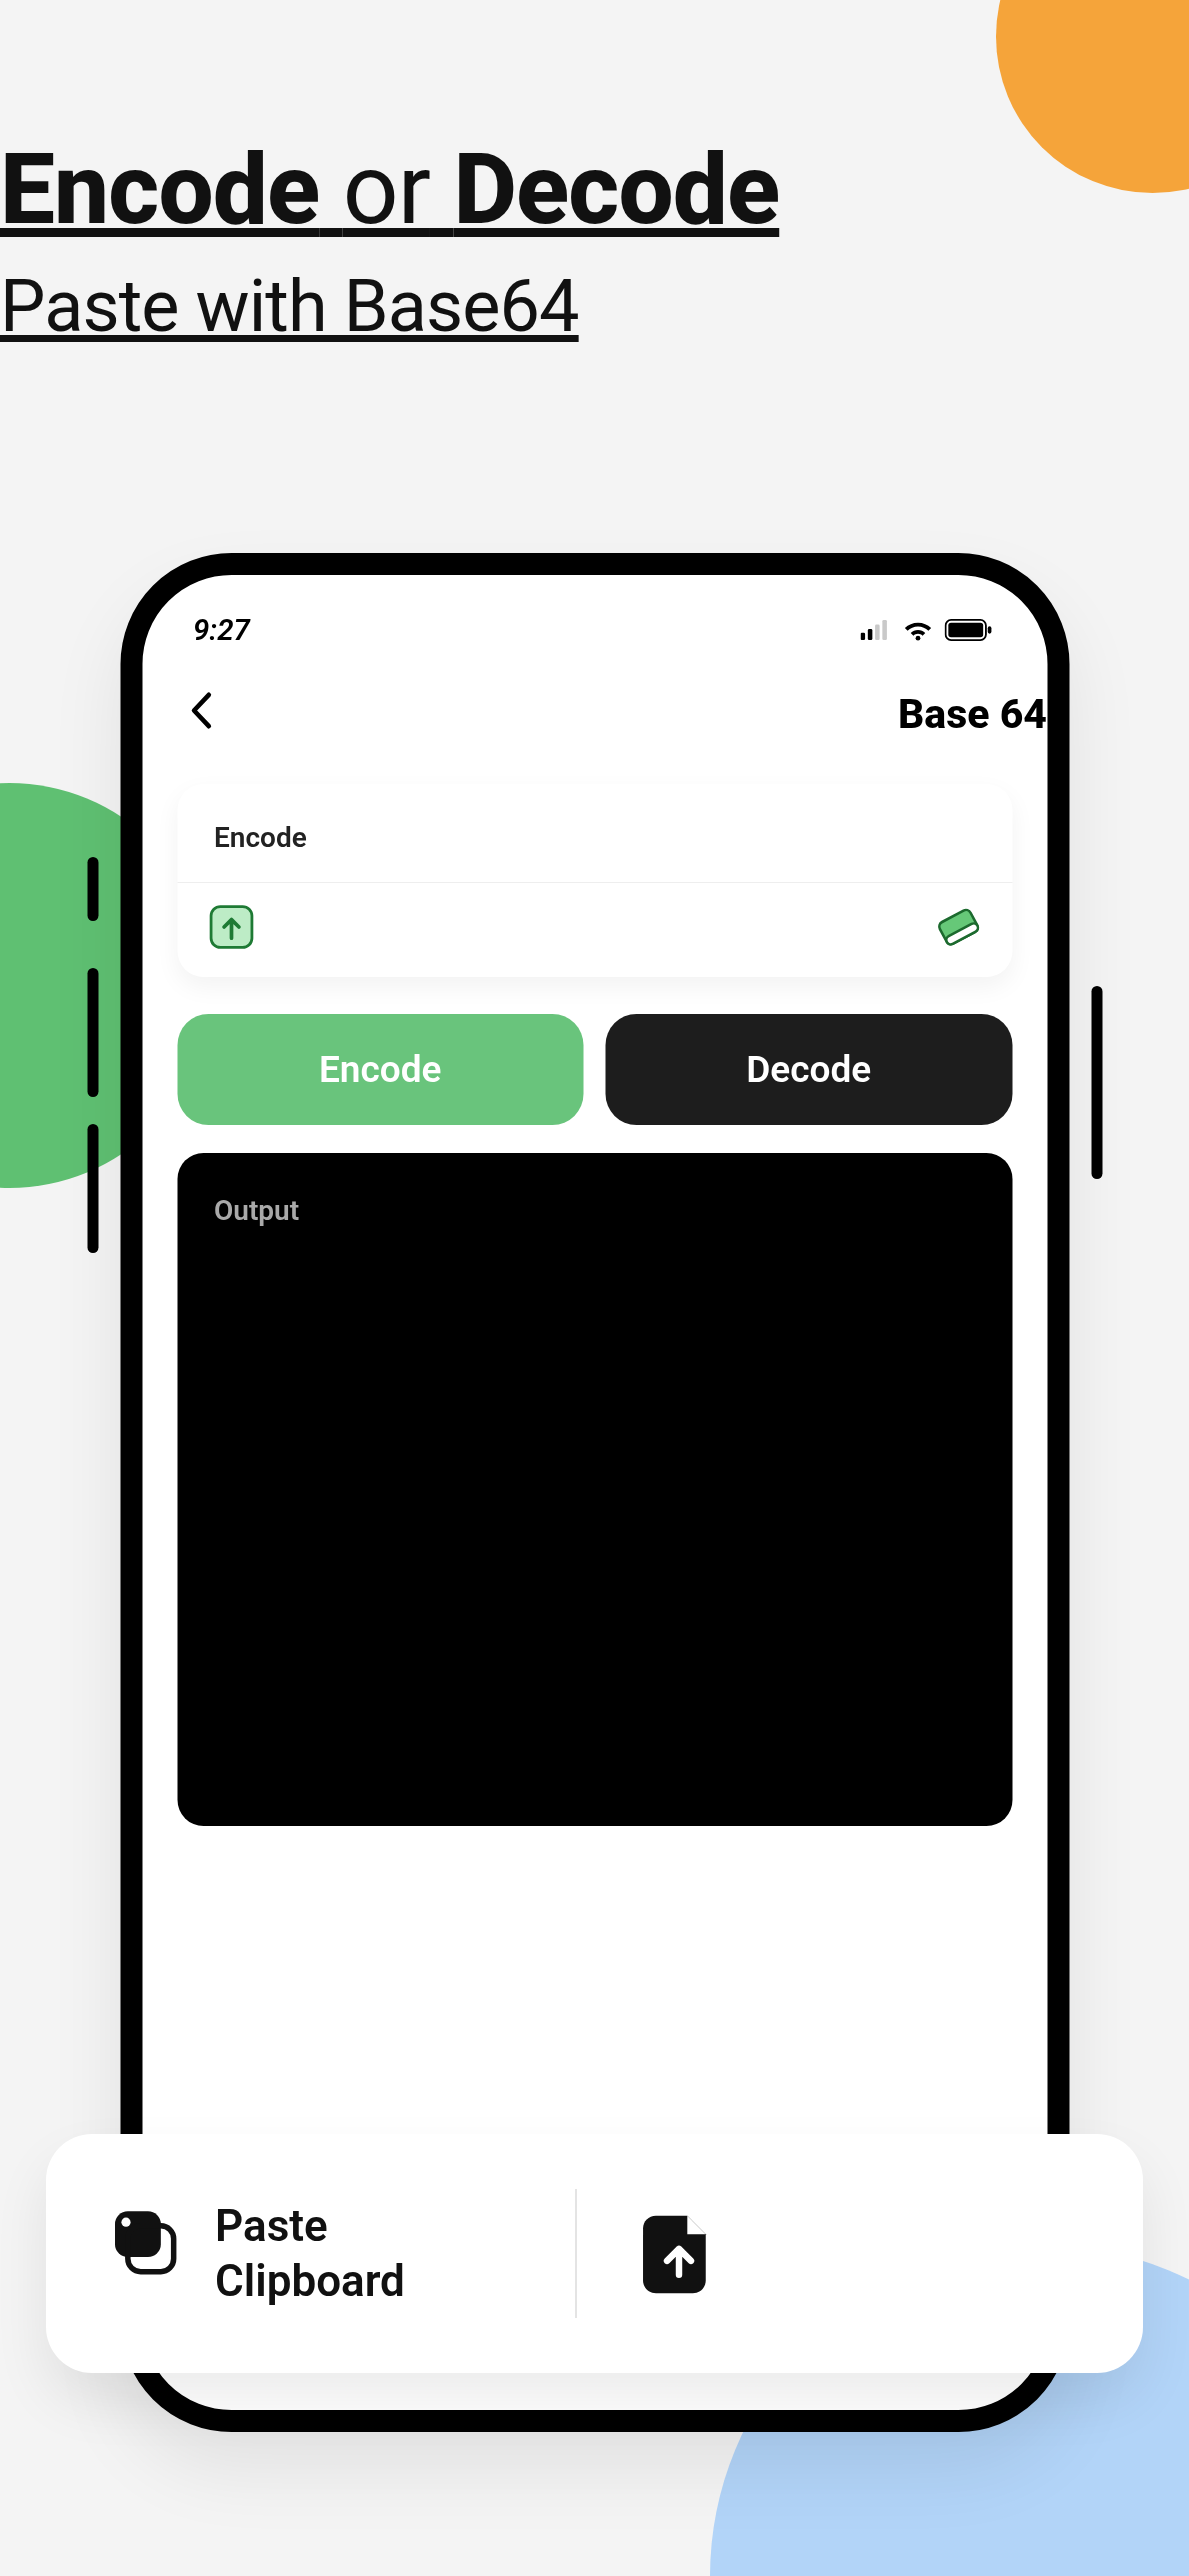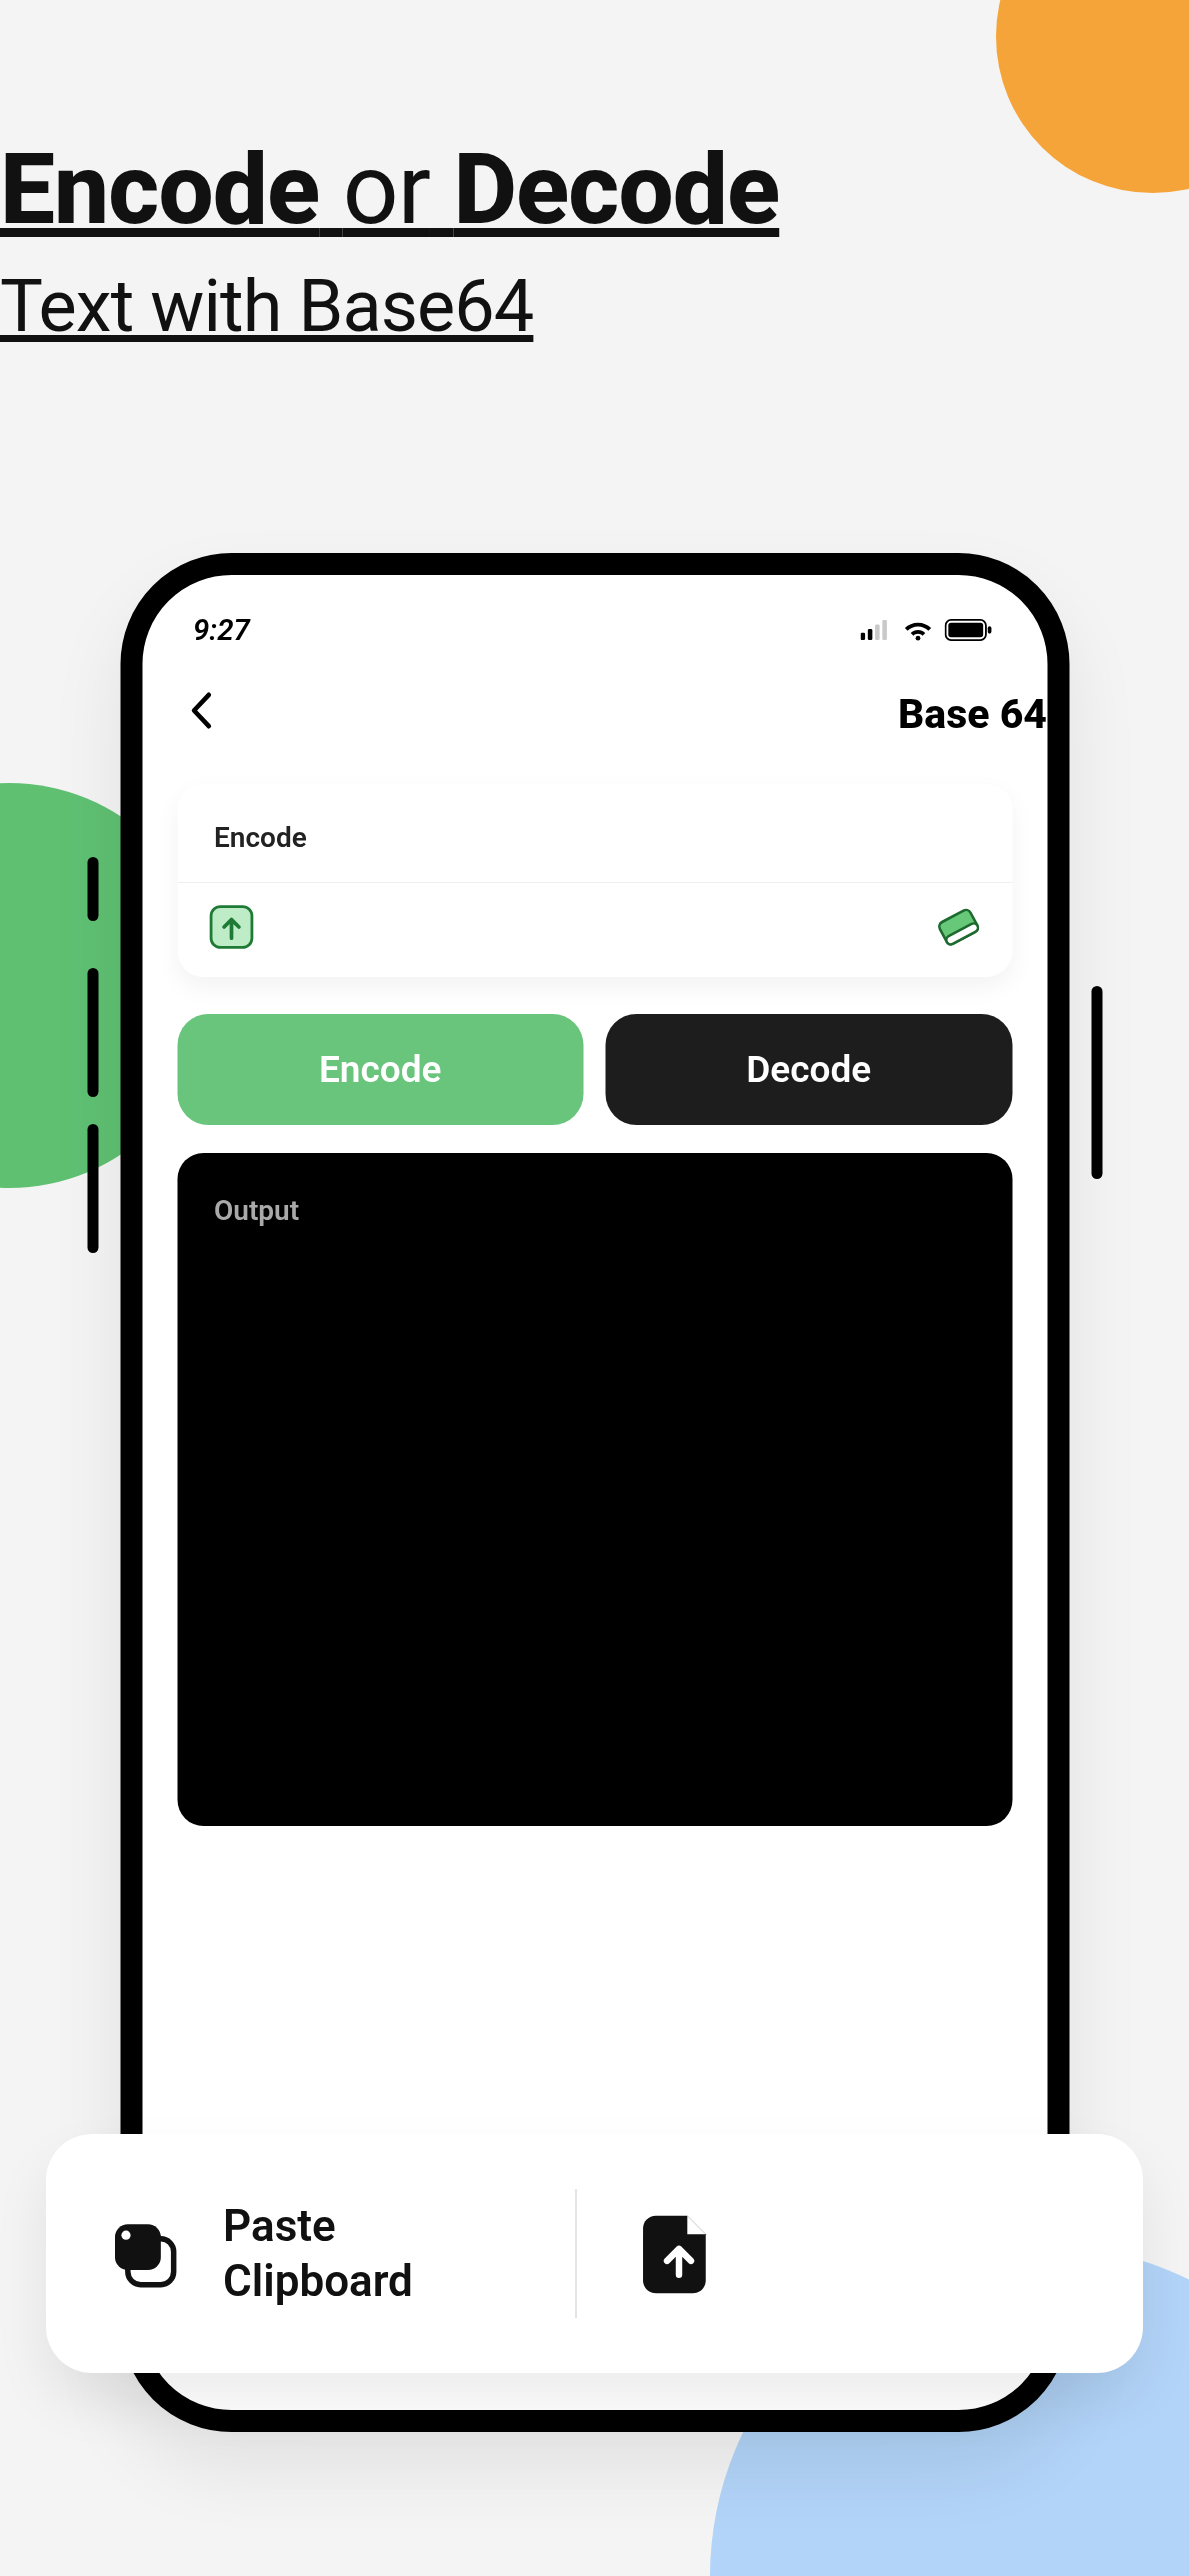--- a/index.html
+++ b/index.html
@@ -45,40 +45,40 @@
 .icon-btn { width: 52px; height: 52px; display: flex; align-items: center; justify-content: center; }
 
 
 .btn-row { display: flex; gap: 22px; margin: 37px 35px 0; }
 .cta { flex: 1; height: 111px; border-radius: 31px; font-size: 37px; font-weight: 600; display: flex; align-items: center; justify-content: center; }
 .cta.encode { background: #69c47c; color: #fff; }
 .cta.decode { background: #1d1d1d; color: #fff; }
 
 
 .feature-bar { position: absolute; left: 46px; right: 46px; bottom: 203px; background: #fff; border-radius: 46px; box-shadow: 0 28px 55px rgba(0,0,0,.08); padding: 55px 55px; display: flex; align-items: center; }
-.feature { flex: 1; display: flex; align-items: center; gap: 39px; }
+.feature { flex: 1; display: flex; align-items: flex-start; gap: 31px; }
 .feature-label { font-size: 44px; font-weight: 600; line-height: 1.25; color: #111; }
 .divider { width: 1.8px; height: 129px; background: #e4e4e4; margin: 0 24px; }
 .feat-icon { width: 83px; height: 83px; display: flex; align-items: center; justify-content: center; }
 .feat-icon svg { display:block; }
 </style>
 </head>
 <body>
 
 <div class="bg-orange"></div>
 <div class="bg-green"></div>
 <div class="bg-blue"></div>
 
 <div class="hero">
   <div class="line1">
     <span class="bold">Encode</span>
     <span>or</span>
     <span class="bold">Decode</span>
   </div>
-  <div class="line2">Text with Base64</div>
+  <div class="line2">Paste with Base64</div>
 </div>
 
 <div class="phone-wrap">
   <div class="side-btn l1"></div>
   <div class="side-btn l2"></div>
   <div class="side-btn l3"></div>
   <div class="side-btn r"></div>
 
   <div class="phone">
 

